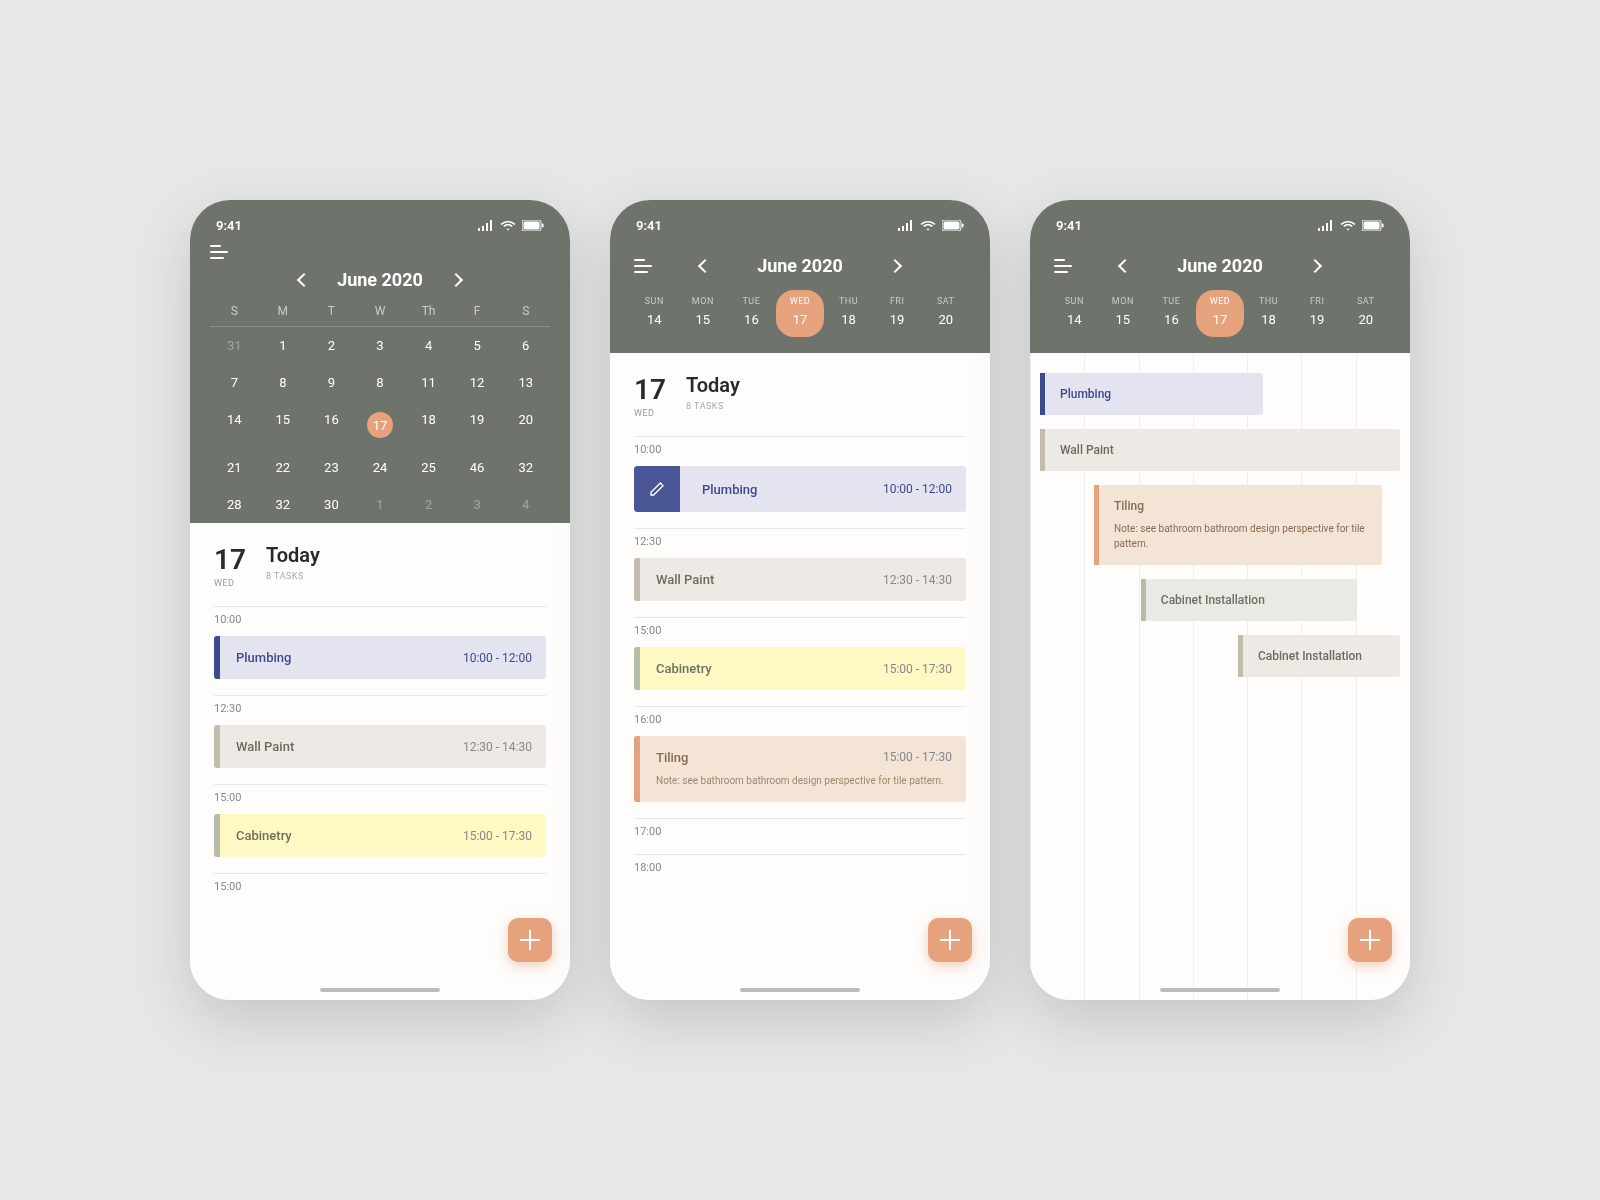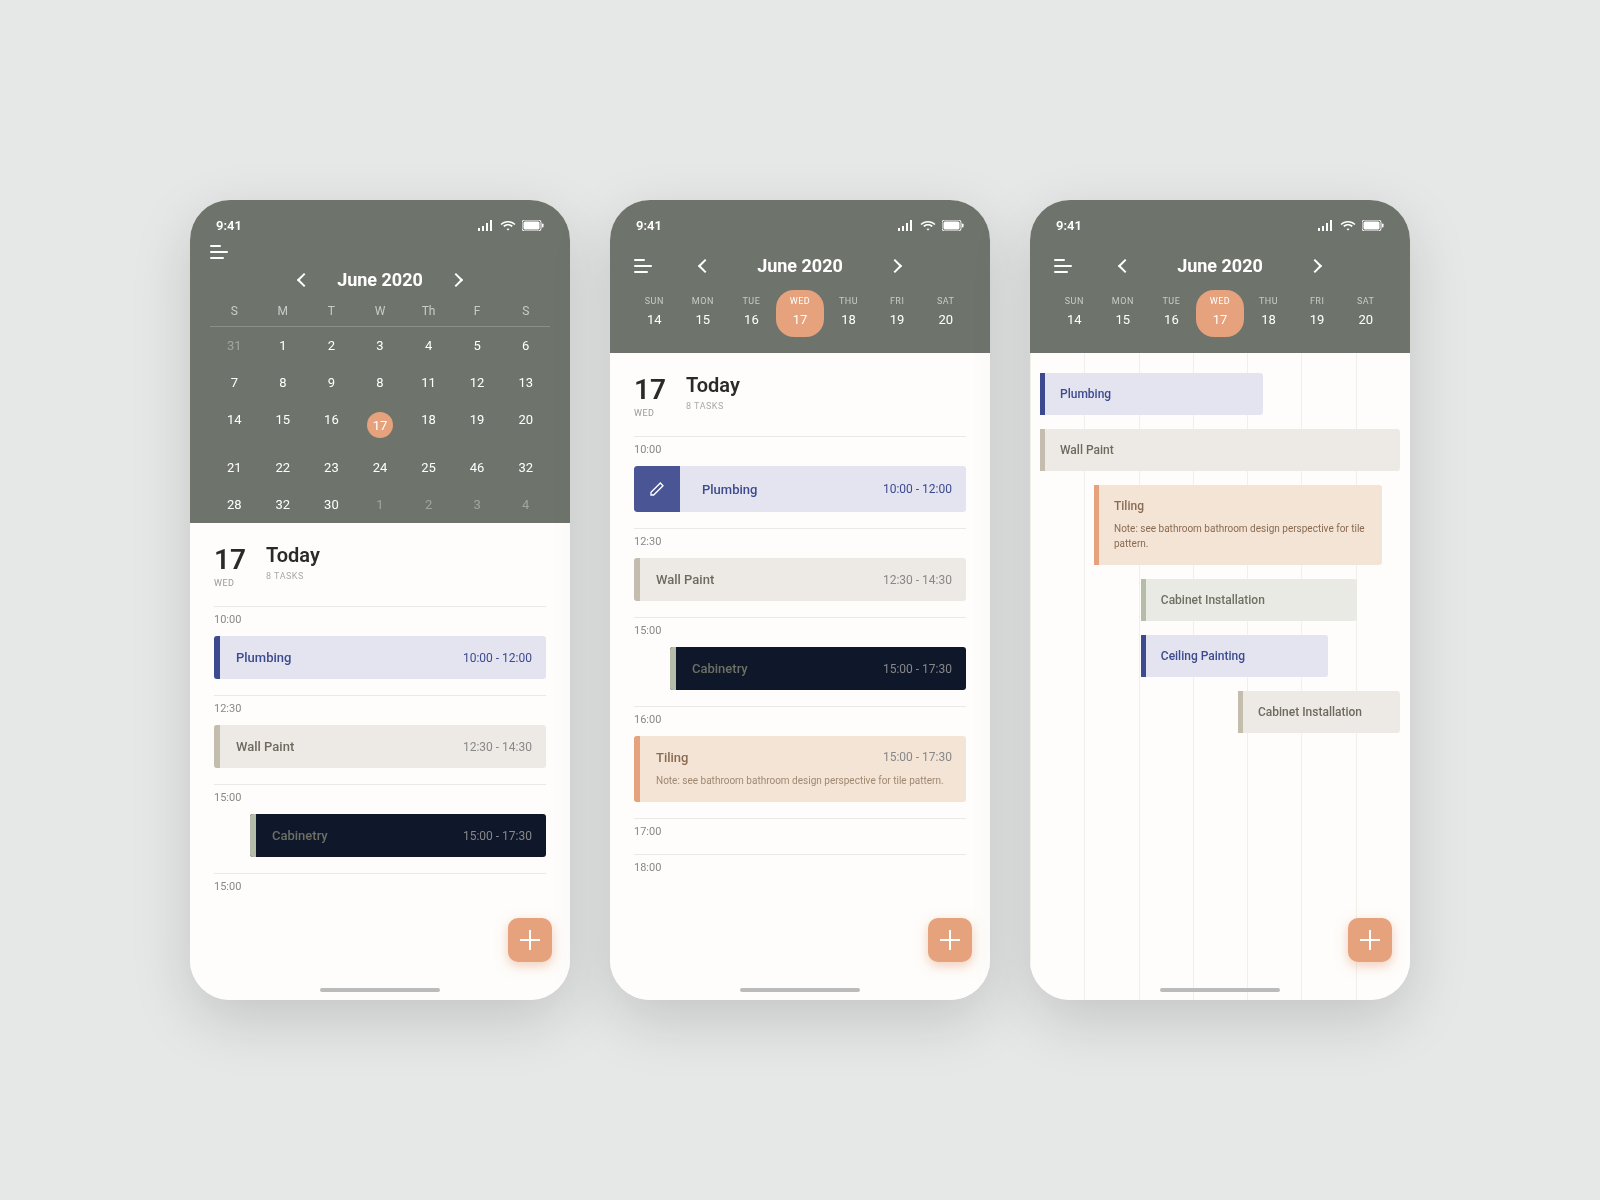--- a/index.html
+++ b/index.html
@@ -81,21 +81,21 @@
   .time-label{font-size:11px;color:#888;}
   .task{
     margin-top:10px; border-radius:3px; padding:14px 14px; display:flex; align-items:center;
     justify-content:space-between; position:relative; overflow:hidden; cursor:pointer;
   }
   .task .bar{ position:absolute; left:0; top:0; bottom:0; width:6px;}
   .task .name{font-size:13px; font-weight:500; margin-left:8px;}
   .task .time{font-size:12px; color:#888;}
   .task.plumbing{background:#e4e4f0;} .task.plumbing .bar{background:#3c4a8f;} .task.plumbing .name{color:#3c4a8f;} .task.plumbing .time{color:#3c4a8f;}
   .task.wallpaint{background:#edeae5;} .task.wallpaint .bar{background:#c4bdae;} .task.wallpaint .name{color:#6e6a60;}
-  .task.cabinetry{background:#0f172a;margin-left:36px;} .task.cabinetry .bar{background:#b5bda8;} .task.cabinetry .name{color:#6e7063;}
+  .task.cabinetry{background:#fef9c3;} .task.cabinetry .bar{background:#b5bda8;} .task.cabinetry .name{color:#6e7063;}
   .task.tiling{background:#f3e4d6;} .task.tiling .bar{background:#e5a27d;} .task.tiling .name{color:#8a6b52;}
   .task.tiling{ flex-direction:column; align-items:flex-start;}
   .task.tiling .row1{display:flex;justify-content:space-between;width:100%;}
   .task.tiling .note{font-size:10px;color:#a08870;margin-top:8px;margin-left:8px;line-height:1.5;}
   .task.with-edit{padding:0;}
   .task.with-edit .edit-sq{width:46px;height:46px;background:#4a5596;display:flex;align-items:center;justify-content:center;border-radius:3px 0 0 3px;}
   .task.with-edit .content{flex:1;display:flex;align-items:center;justify-content:space-between;padding:0 14px;}
   .fab{
     position:absolute; bottom:38px; right:18px; width:44px;height:44px;
     background:#e5a27d; border-radius:10px; display:flex;align-items:center;justify-content:center;
@@ -450,25 +450,20 @@
           <div class="gblock" style="margin-left:15%;width:80%;background:#f3e4d6;">
     <div class="bar" style="background:#e5a27d"></div>
     <div class="name" style="color:#8a6b52">Tiling</div>
     <div class="note" style="color:#8a6b52">Note: see bathroom bathroom design perspective for  tile pattern.</div>
   </div>
           <div class="gblock" style="margin-left:28%;width:60%;background:#e8eae3;">
     <div class="bar" style="background:#b5bda8"></div>
     <div class="name" style="color:#6e7063">Cabinet Installation</div>
 
   </div>
-          <div class="gblock" style="margin-left:28%;width:52%;background:#e4e4f0;">
-    <div class="bar" style="background:#3c4a8f"></div>
-    <div class="name" style="color:#3c4a8f">Ceiling Painting</div>
-
-  </div>
           <div class="gblock" style="margin-left:55%;width:45%;background:#edeae5;">
     <div class="bar" style="background:#c4bdae"></div>
     <div class="name" style="color:#6e6a60">Cabinet Installation</div>
 
   </div>
         </div>
     </div>
     <div class="fab"></div>
     <div class="home-ind"></div>
   </div>

